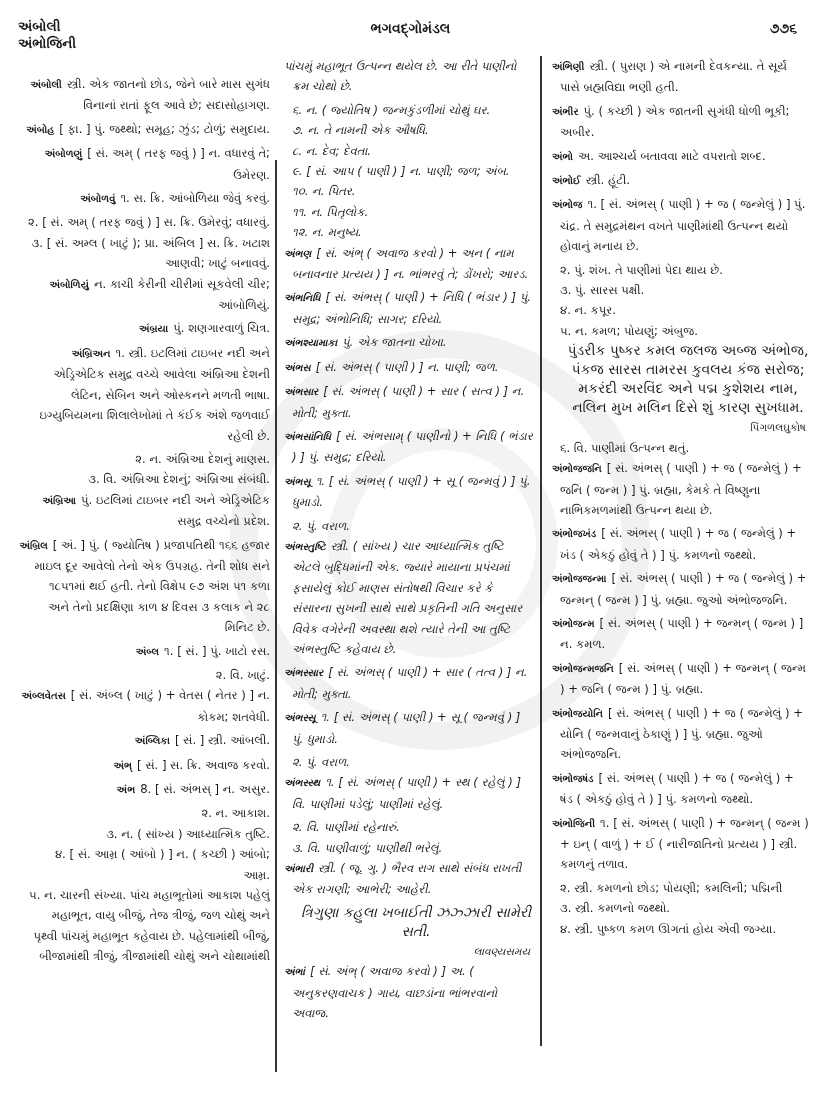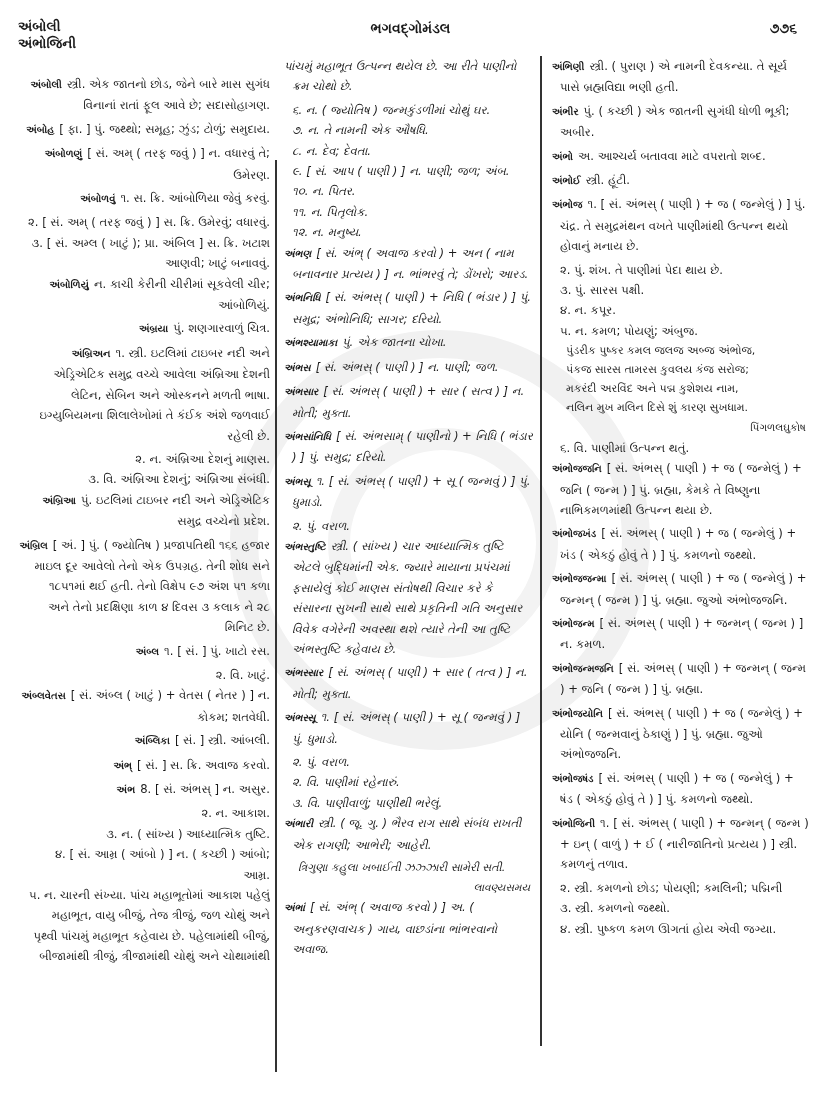--- a/index.html
+++ b/index.html
@@ -30,21 +30,21 @@
   }
   .col1 { left:18px; width:252px; }
   .col2 { left:284px; width:250px;font-style:italic; }
   .col3 { left:552px; width:258px; }
   .rule { position:absolute; top:0; width:2px; background:#333; height:1000px; }
   .rule1 { left:275px; top:104px; height:912px; }
   .rule2 { left:540px; top:0; height:990px; }
   .entry { margin:0 0 3px 0; text-indent:-8px; padding-left:8px; }
   .hw { font-weight:bold; font-size:10px; margin-right:5px; }
   .sense { padding-left:8px; }
-  .verse { padding-left:14px; font-size:11px; line-height:19px; }
+  .verse { padding-left:14px; font-size:14px; line-height:19px;text-align:center; }
   .src { text-align:right; font-size:10.5px; padding-right:4px; }
   .plain { }
 </style>
 </head>
 <body>
 
 <div class="watermark"></div>
 
 <div class="header">
   <div class="guide">
@@ -98,20 +98,21 @@
       <div class="entry"><span class="hw">અંભશ્યામાકા</span><span class="plain">પું. એક જાતના ચોખા.</span></div>
       <div class="entry"><span class="hw">અંભસ</span><span class="plain">[ સં. અંભસ્ ( પાણી ) ] ન. પાણી; જળ.</span></div>
       <div class="entry"><span class="hw">અંભસાર</span><span class="plain">[ સં. અંભસ્ ( પાણી ) + સાર ( સત્વ ) ] ન. મોતી; મુક્તા.</span></div>
       <div class="entry"><span class="hw">અંભસાંનિધિ</span><span class="plain">[ સં. અંભસામ્ ( પાણીનો ) + નિધિ ( ભંડાર ) ] પું. સમુદ્ર; દરિયો.</span></div>
       <div class="entry"><span class="hw">અંભસૂ</span><span class="plain">૧. [ સં. અંભસ્ ( પાણી ) + સૂ ( જન્મવું ) ] પું. ધુમાડો.</span></div>
       <div class="sense">૨. પું. વરાળ.</div>
       <div class="entry"><span class="hw">અંભસ્તુષ્ટિ</span><span class="plain">સ્ત્રી. ( સાંખ્ય ) ચાર આધ્યાત્મિક તુષ્ટિ એટલે બુદ્ધિમાંની એક. જ્યારે માયાના પ્રપંચમાં ફસાયેલું કોઈ માણસ સંતોષથી વિચાર કરે કે સંસારના સુખની સાથે સાથે પ્રકૃતિની ગતિ અનુસાર વિવેક વગેરેની અવસ્થા થશે ત્યારે તેની આ તુષ્ટિ અંભસ્તુષ્ટિ કહેવાય છે.</span></div>
       <div class="entry"><span class="hw">અંભસ્સાર</span><span class="plain">[ સં. અંભસ્ ( પાણી ) + સાર ( તત્વ ) ] ન. મોતી; મુક્તા.</span></div>
       <div class="entry"><span class="hw">અંભસ્સૂ</span><span class="plain">૧. [ સં. અંભસ્ ( પાણી ) + સૂ ( જન્મવું ) ] પું. ધુમાડો.</span></div>
       <div class="sense">૨. પું. વરાળ.</div>
+      <div class="entry"><span class="hw">અંભસ્સ્થ</span><span class="plain">૧. [ સં. અંભસ્ ( પાણી ) + સ્થ ( રહેલું ) ] વિ. પાણીમાં પડેલું; પાણીમાં રહેલું.</span></div>
       <div class="sense">૨. વિ. પાણીમાં રહેનારું.</div>
       <div class="sense">૩. વિ. પાણીવાળું; પાણીથી ભરેલું.</div>
       <div class="entry"><span class="hw">અંભારી</span><span class="plain">સ્ત્રી. ( જૂ. ગુ. ) ભૈરવ રાગ સાથે સંબંધ રાખતી એક રાગણી; આભેરી; આહેરી.</span></div>
       <div class="verse">ત્રિગુણા કહુલા ખબાઈતી ઝઝ્ઝારી સામેરી સતી.</div>
       <div class="src">લાવણ્યસમય</div>
       <div class="entry"><span class="hw">અંભાં</span><span class="plain">[ સં. અંભ્ ( અવાજ કરવો ) ] અ. ( અનુકરણવાચક ) ગાય, વાછડાંના ભાંભરવાનો અવાજ.</span></div>
     </div>
   <div class="col col3">
       <div class="entry"><span class="hw">અંભિણી</span><span class="plain">સ્ત્રી. ( પુરાણ ) એ નામની દેવકન્યા. તે સૂર્ય પાસે બ્રહ્મવિદ્યા ભણી હતી.</span></div>
       <div class="entry"><span class="hw">અંભીર</span><span class="plain">પું. ( કચ્છી ) એક જાતની સુગંધી ધોળી ભૂકી; અબીર.</span></div>

